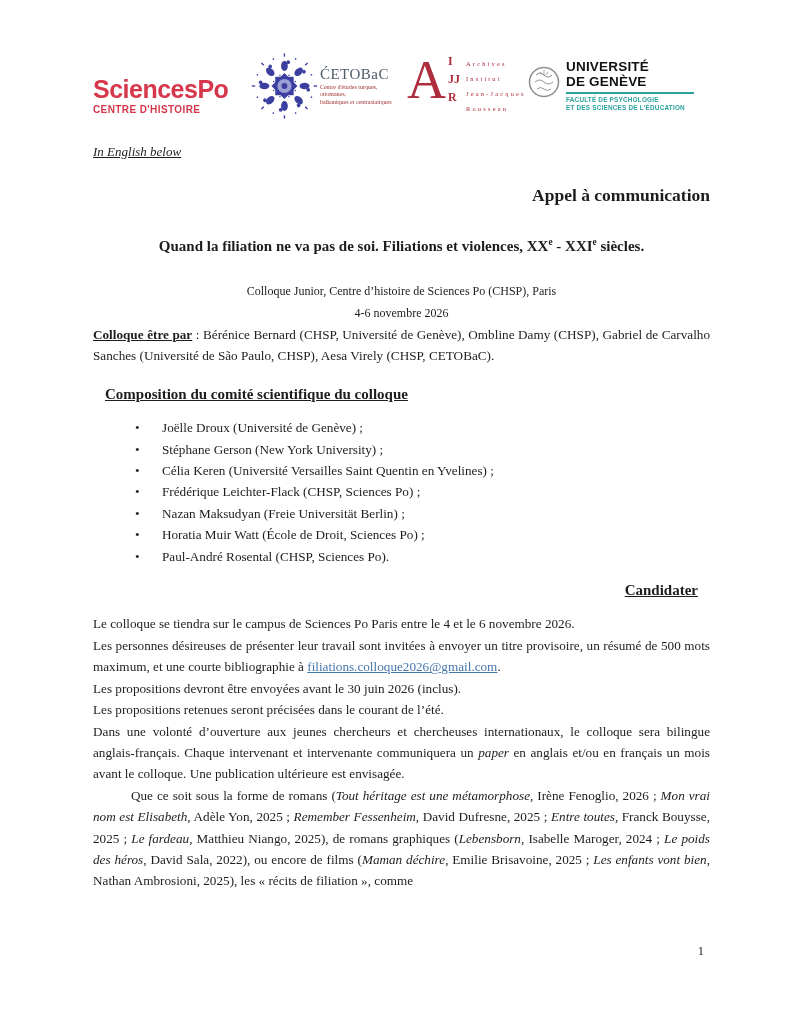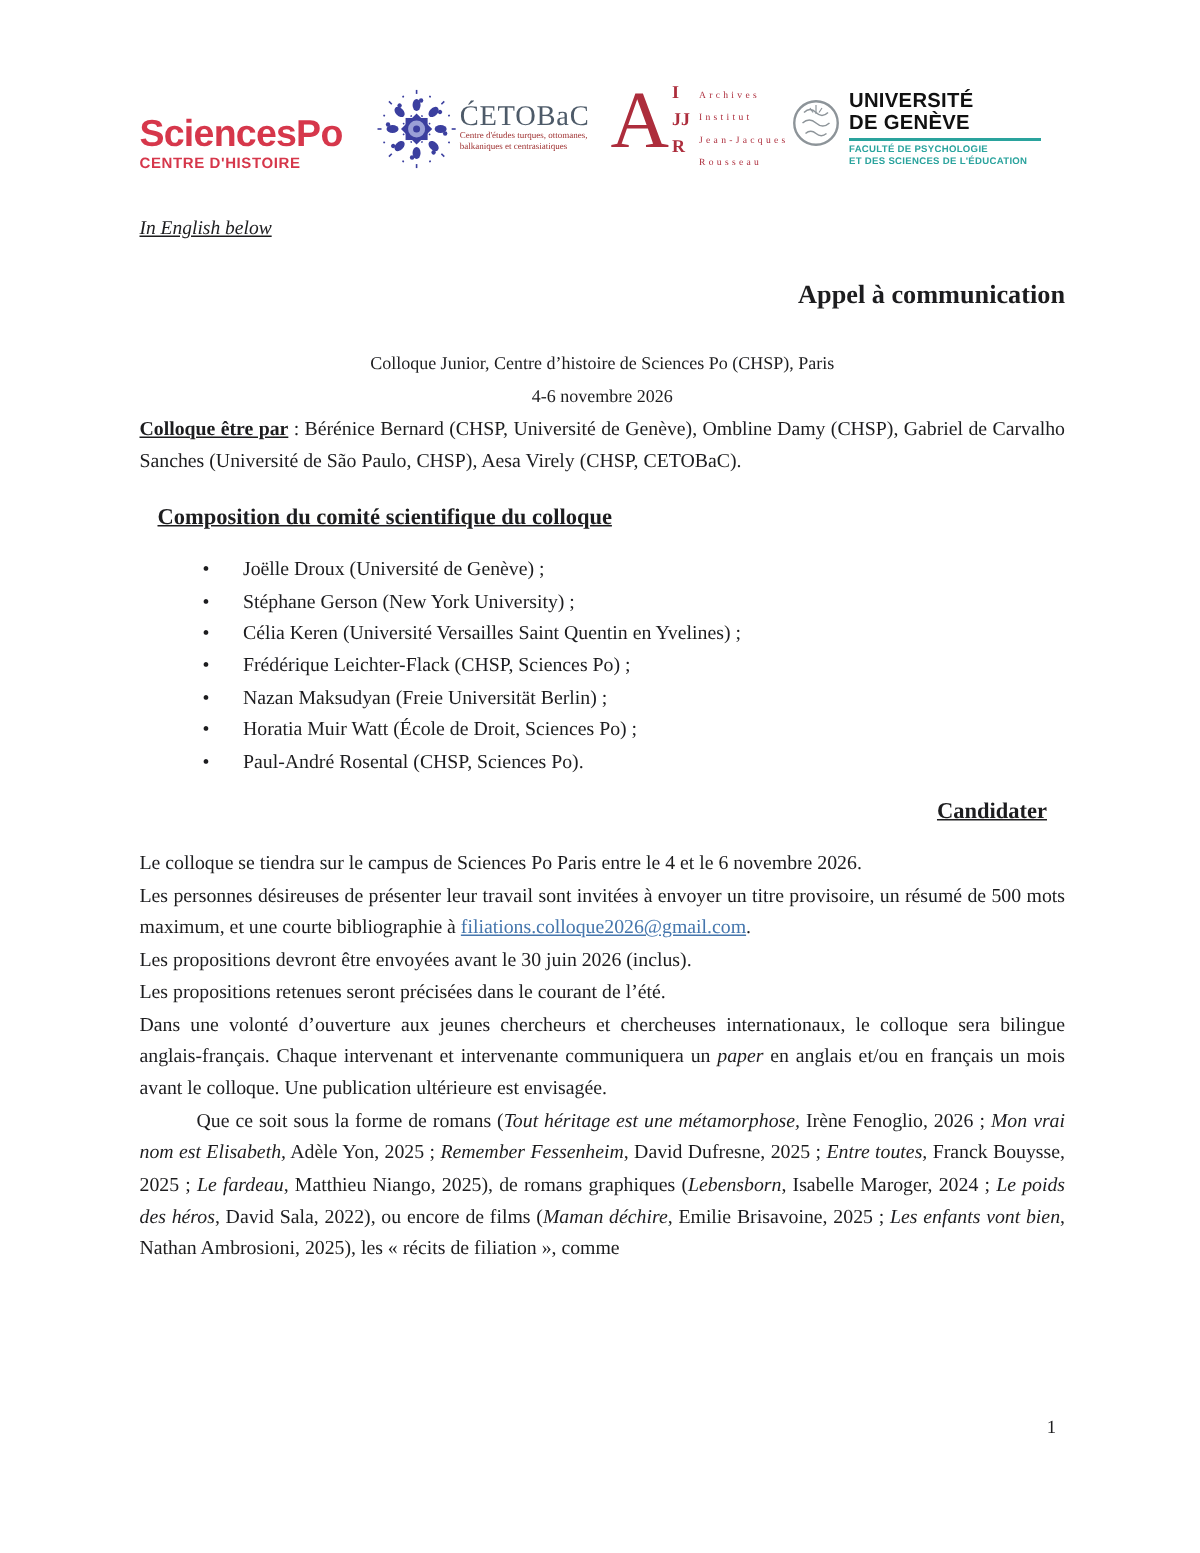--- a/index.html
+++ b/index.html
@@ -14,21 +14,21 @@
   .page{position:relative;width:800px;height:1035px;padding:42px 90px 0 93px;overflow:hidden;}
 
   
   .logos{display:flex;align-items:center;height:88px;}
   .lg-sp{width:150px;margin-top:18px;font-family:"Liberation Sans",sans-serif;color:var(--sciencespo-red);}
   .sp-name{font-size:25px;font-weight:bold;letter-spacing:-0.5px;line-height:26px;}
   .sp-sub{font-size:10px;font-weight:bold;letter-spacing:0.4px;margin-top:2px;}
 
   .lg-cet{display:flex;align-items:center;width:142px;margin-left:8px;}
   .cet-text{margin-left:2px;}
-  .cet-name{font-size:19px;color:var(--cetobac-name);letter-spacing:0.5px;line-height:16px;}
+  .cet-name{font-size:15px;color:var(--cetobac-name);letter-spacing:0.5px;line-height:16px;}
   .cet-sub{font-size:6px;color:var(--cetobac-sub-red);line-height:7.5px;margin-top:2px;}
 
   .lg-aijjr{display:flex;width:114px;margin-left:14px;margin-top:-6px;color:var(--aijjr-red);}
   .aijjr-a{font-size:54px;line-height:58px;font-weight:normal;}
   .aijjr-mono{display:flex;flex-direction:column;gap:5px;font-size:12px;font-weight:bold;
               line-height:13px;margin:4px 0 0 2px;}
   .aijjr-lines{margin:5px 0 0 6px;font-size:6.4px;letter-spacing:2.2px;line-height:15px;white-space:nowrap;}
 
   .lg-unige{display:flex;width:170px;margin-left:6px;font-family:"Liberation Sans",sans-serif;}
   .unige-seal{margin-top:2px;flex:0 0 auto;}
@@ -198,20 +198,21 @@
       </div>
     </div>
   </div>
 
   <div>
     <span class="note">In English below</span>
   </div>
 
   <div class="title">Appel à communication</div>
 
+  <div class="subtitle"><span>Quand la filiation ne va pas de soi. Filiations et violences, XX</span><sup>e</sup><span> - XXI</span><sup>e</sup><span> siècles.</span></div>
 
   <div class="venue">
     <div>Colloque Junior, Centre d’histoire de Sciences Po (CHSP), Paris</div>
     <div>4-6 novembre 2026</div>
   </div>
 
   <p class="body organisers"><span class="run-hu">Colloque être par</span><span> : Bérénice Bernard (CHSP, Université de Genève), Ombline Damy (CHSP), Gabriel de Carvalho Sanches (Université de São Paulo, CHSP), Aesa Virely (CHSP, CETOBaC).</span></p>
 
   <p class="h h-committee">Composition du comité scientifique du colloque</p>
   <ul class="committee">

